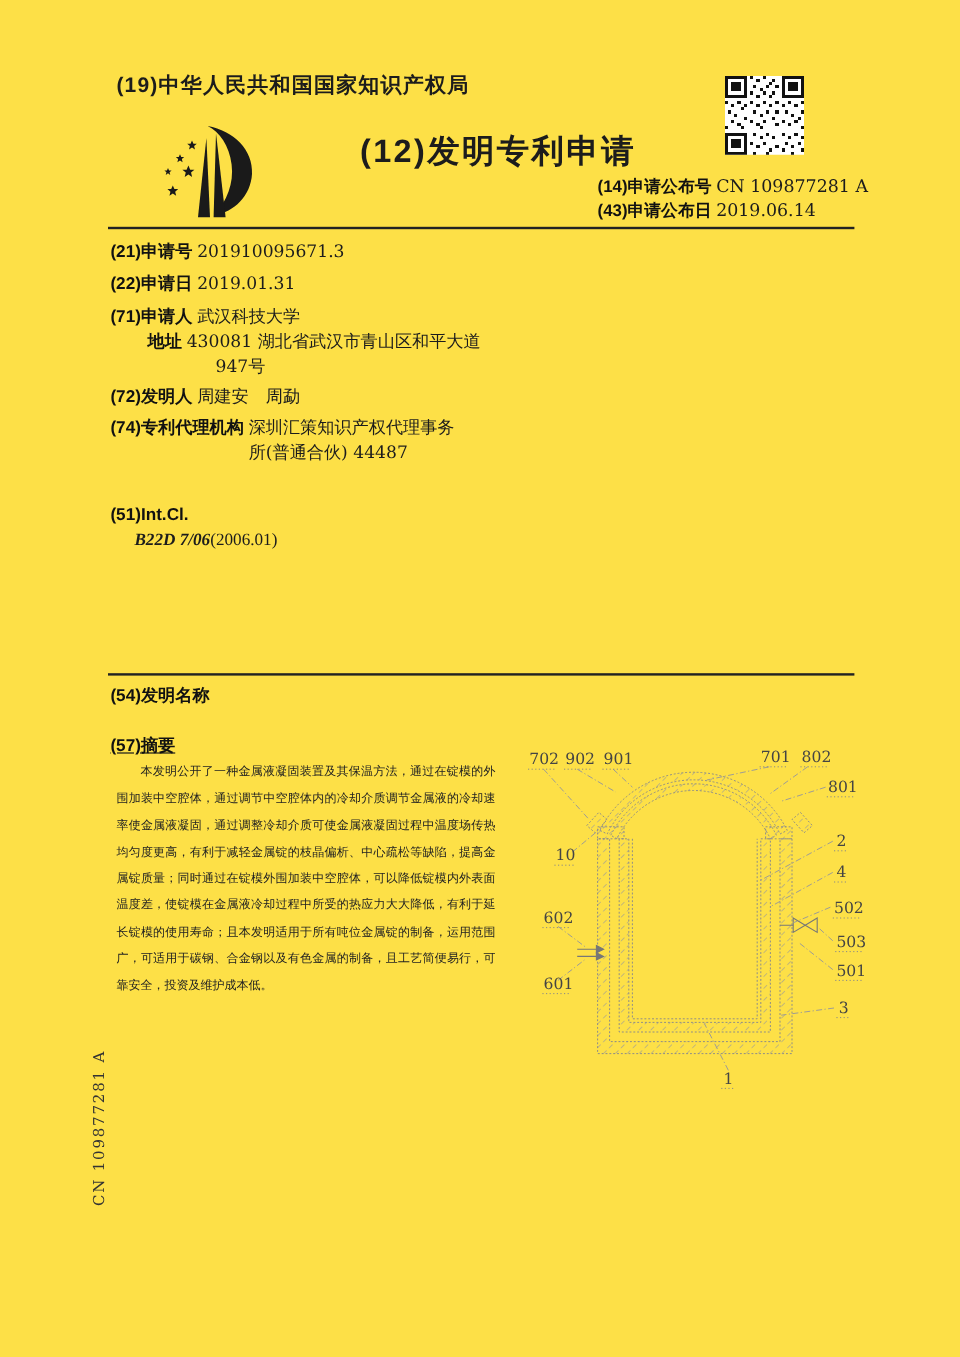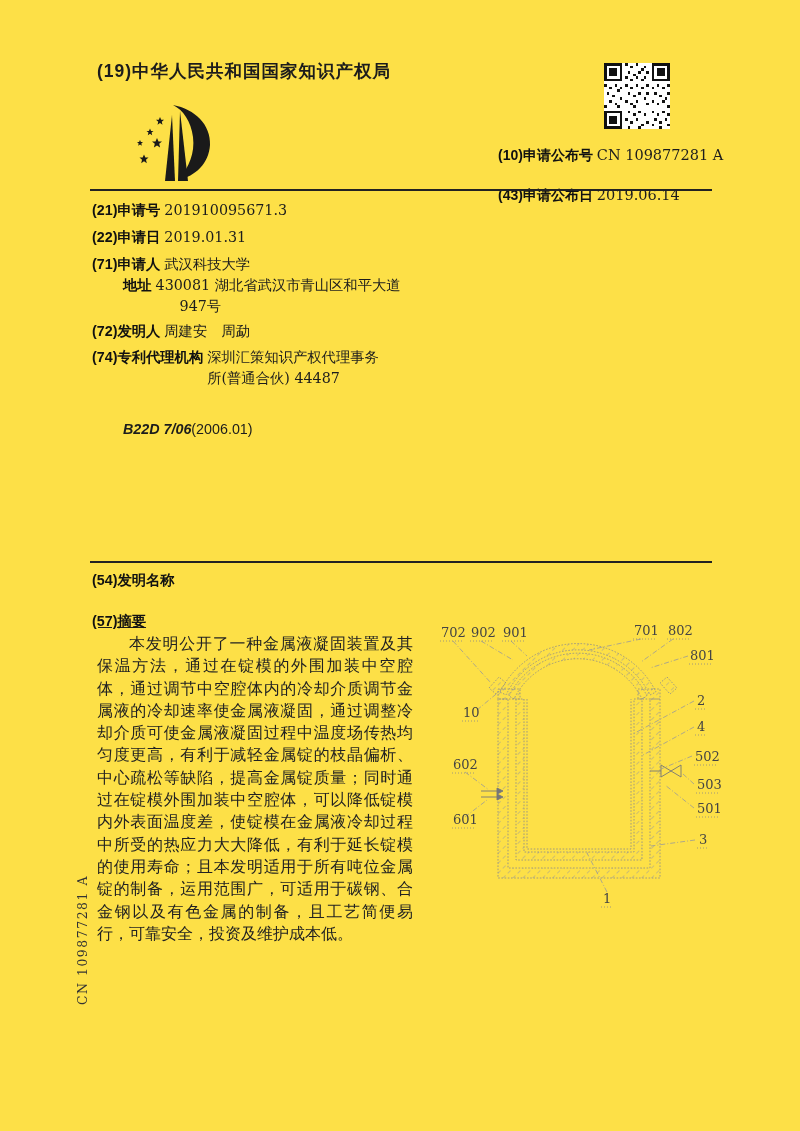--- a/index.html
+++ b/index.html
@@ -6,39 +6,39 @@
   .page{
     position:relative;width:800px;height:1131px;background:#fde047;
     font-family:"Liberation Sans",sans-serif;color:#1c1c1c;overflow:hidden;
   }
   .b{font-weight:bold;color:#111;}
   .office{position:absolute;left:97px;top:59px;font-size:17.5px;font-weight:bold;letter-spacing:1px;}
   .qr{position:absolute;left:604px;top:63px;width:66px;height:66px;}
   .logo{position:absolute;left:127px;top:101px;width:92px;height:86px;}
   .doc-type{position:absolute;left:300px;top:108px;font-size:27px;font-weight:bold;letter-spacing:2px;}
   .pub-line{position:absolute;left:498px;font-size:14px;white-space:nowrap;}
-  .pub-no{top:147px;} .pub-date{top:187px;}
+  .pub-no{top:147px;} .pub-date{top:167px;}
   .pub-line .val{font-family:"DejaVu Serif","Liberation Serif",serif;font-size:14.5px;}
   .rule{position:absolute;left:90px;width:622px;height:2px;background:#222;}
   .rule1{top:189px;} .rule2{top:561px;}
   .biblio{position:absolute;left:92px;width:340px;font-size:14.3px;line-height:21px;}
   .biblio .lbl{font-weight:bold;color:#111;}
   .biblio .val{font-family:"DejaVu Serif","Liberation Serif",serif;}
   .r21{top:200px;} .r22{top:227px;} .r71{top:254px;} .r72{top:321px;} .r74{top:347px;} .r51{top:419px;}
   .sub{margin-left:31px;}
   .addr-val{display:inline-block;vertical-align:top;width:234px;padding-left:24px;text-indent:-24px;}
   .agency-val{display:inline-block;vertical-align:top;width:178px;}
-  .intcl-line{margin-left:31px;font-family:Liberation Sans, sans-serif;}
+  .intcl-line{margin-left:20px;font-family:Liberation Serif, serif;}
   .intcl-line .code{font-weight:bold;font-style:italic;}
   .pages-info{position:absolute;right:92px;top:541px;font-size:13.5px;white-space:pre;color:#222;}
   .sec54{position:absolute;left:92px;top:569px;font-size:14.3px;line-height:22px;}
   .sec54 .title-val{margin-left:31px;font-size:14.8px;}
   .sec57{position:absolute;left:92px;top:612px;font-size:14.3px;text-decoration:underline;}
   .abstract{
-    position:absolute;left:97px;top:633px;width:316px;font-size:16px;line-height:22.3px;
+    position:absolute;left:97px;top:633px;width:316px;font-size:10px;line-height:22.3px;
     text-align:justify;text-indent:2em;color:#222;
   }
   .figure{position:absolute;left:431px;top:593px;width:305px;height:335px;}
   .side-num{
     position:absolute;left:12px;top:932px;width:142px;height:16px;
     transform:rotate(-90deg);transform-origin:50% 50%;
     font-family:"DejaVu Serif","Liberation Serif",serif;font-size:12.5px;letter-spacing:1.5px;
     color:#333;text-align:center;white-space:nowrap;
   }
   svg text.fig-lbl{font-family:"DejaVu Serif","Liberation Serif",serif;font-size:13px;fill:#444;}
@@ -76,23 +76,24 @@
       <path d="M38,80 L45,14 L48,80 Z" fill="#1a1a1a"></path>
       <path d="M51,80 L53,10 L61,80 Z" fill="#1a1a1a"></path>
       <use href="#star" transform="translate(33,20) scale(0.8)"></use>
       <use href="#star" transform="translate(23,31) scale(0.7)"></use>
       <use href="#star" transform="translate(30,42) scale(1.0)"></use>
       <use href="#star" transform="translate(13,42) scale(0.6)"></use>
       <use href="#star" transform="translate(17,58) scale(0.9)"></use>
     </svg>
   </div>
 
+  <div class="doc-type">(12)发明专利申请</div>
 
   <div class="pub-line pub-no">
-    <span class="b">(10)申请公布号</span>
+    <span class="b">(14)申请公布号</span>
     <span class="val">CN 109877281 A</span>
   </div>
   <div class="pub-line pub-date">
     <span class="b">(43)申请公布日</span>
     <span class="val">2019.06.14</span>
   </div>
 
   <div class="rule rule1"></div>
 
   <div class="biblio r21">
@@ -122,20 +123,21 @@
   </div>
 
   <div class="biblio r74">
     <div>
       <span class="lbl">(74)专利代理机构</span>
       <span class="val agency-val">深圳汇策知识产权代理事务所(普通合伙) 44487</span>
     </div>
   </div>
 
   <div class="biblio r51">
+    <div class="lbl">(51)Int.Cl.</div>
     <div class="intcl-line">
       <span class="code">B22D 7/06</span><span>(2006.01)</span>
     </div>
   </div>
 
 
   <div class="rule rule2"></div>
 
   <div class="sec54">
     <div class="lbl b">(54)发明名称</div>

